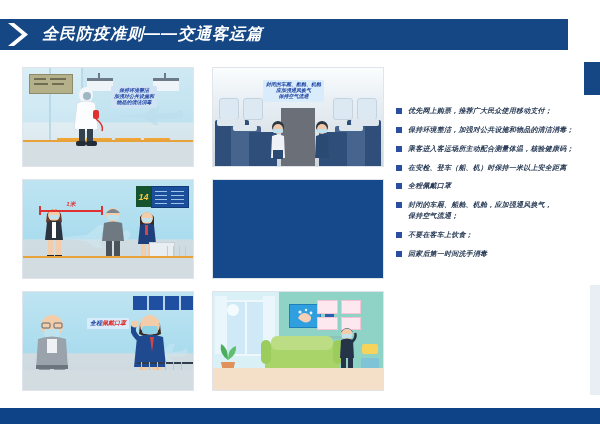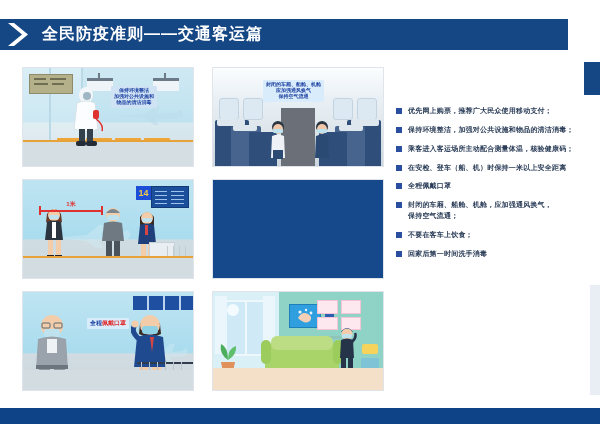--- a/index.html
+++ b/index.html
@@ -2,21 +2,21 @@
 <html><head>
 <meta charset="utf-8">
 <style>
   html,body{margin:0;padding:0;}
   body{
     width:600px;height:424px;
     background:#ffffff;
     font-family:"Liberation Sans","DejaVu Sans",sans-serif;
     overflow:hidden;position:relative;
   }
-  .page{position:absolute;inset:0;background:#fff;}
+  .page{position:absolute;inset:0;background:#fff;font-style:italic;}
 
   
   .header-bar{
     position:absolute;left:0;top:19px;width:568px;height:31px;
     background:#164785;display:flex;align-items:center;
   }
   .chevron{
     width:38px;height:31px;position:relative;flex:0 0 38px;
   }
   .chevron svg{display:block;}
@@ -85,21 +85,21 @@
   .p2-win{position:absolute;top:30px;width:18px;height:20px;background:#dde9f2;border-radius:3px;border:1px solid #c3d4e0;}
 
   
   .p3-bg{background:linear-gradient(180deg,#bfe4f2 0%,#a9dcee 60%,#cfdde2 61%,#cdd9de 100%);}
   .p3-floor{position:absolute;left:0;right:0;bottom:0;height:22px;background:#d3dce0;}
   .p3-floor:after{content:"";position:absolute;left:0;right:0;top:0;height:2px;background:#e7a33a;}
   .p3-ruler{position:absolute;left:16px;top:22px;width:64px;height:12px;z-index:30;}
   .p3-ruler .bar{position:absolute;left:0;right:0;top:8px;height:2px;background:#e03131;}
   .p3-ruler .cap{position:absolute;top:4px;width:2px;height:9px;background:#e03131;}
   .p3-ruler .lbl{position:absolute;left:50%;transform:translateX(-50%);top:-2px;font-size:6px;font-weight:bold;color:#e03131;background:rgba(255,255,255,.0);}
-  .p3-gate{position:absolute;right:42px;top:6px;width:15px;height:14px;background:#1d4ed8;color:#f2c94c;font-size:9px;font-weight:bold;display:flex;align-items:center;justify-content:center;}
+  .p3-gate{position:absolute;right:42px;top:6px;width:15px;height:21px;background:#14532d;color:#f2c94c;font-size:9px;font-weight:bold;display:flex;align-items:center;justify-content:center;}
   .p3-fids{position:absolute;right:4px;top:6px;width:36px;height:20px;background:#1b4f9c;border:1px solid #123a77;}
   .p3-fids i{position:absolute;height:1px;background:#9fc2ea;display:block;}
   .p3-desk{position:absolute;right:18px;bottom:18px;width:24px;height:16px;background:#e8eef1;border:1px solid #c6d2d8;}
   .p3-rail{position:absolute;right:2px;bottom:18px;width:26px;height:14px;}
   .p3-rail i{position:absolute;top:0;bottom:0;width:1px;background:#c2ccd2;}
 
   
   .p4{background:#16488c;}
 
   

